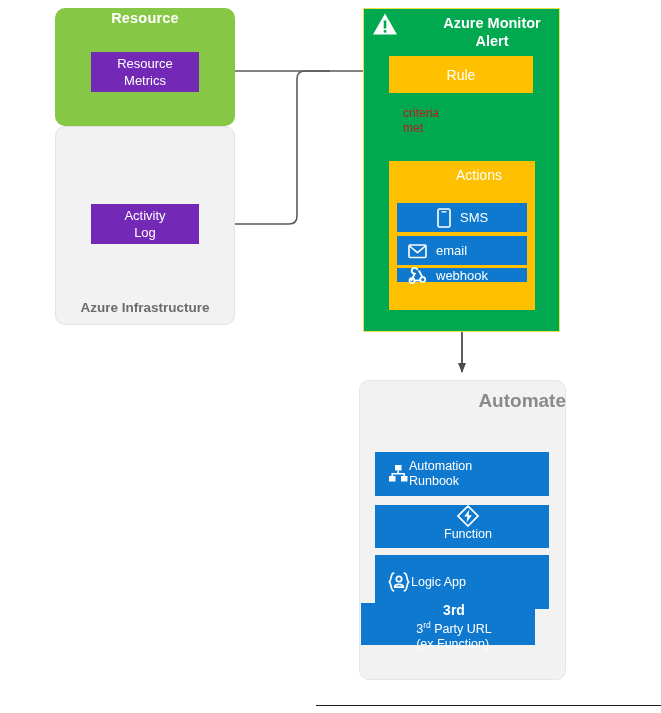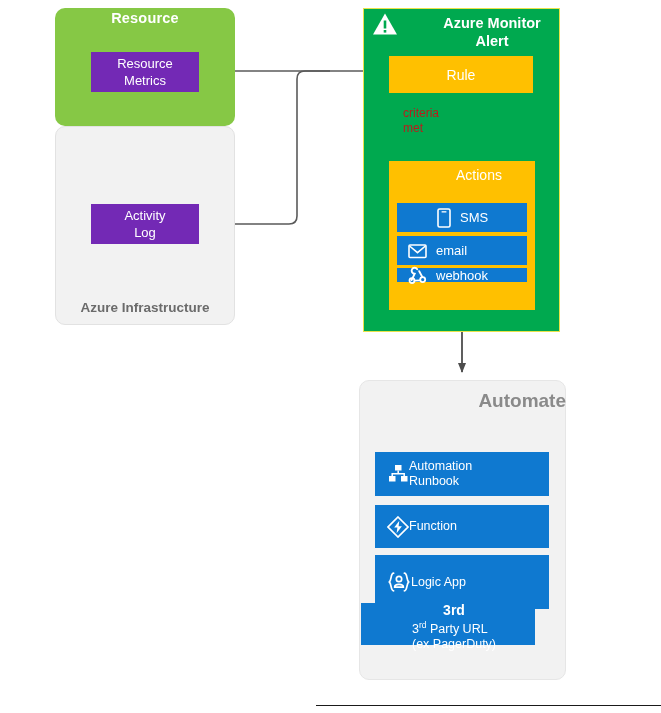--- a/index.html
+++ b/index.html
@@ -53,21 +53,21 @@
 
   
   #automate-group{left:359px;top:380px;width:207px;height:300px;
       background:#f2f2f2;border:1px solid #e6e6e6;border-radius:10px;}
   #automate-title{left:359px;top:390px;width:207px;text-align:right;
       color:#8a8a8a;font-weight:bold;font-size:19px;}
 
   .auto-row{background:#0f79d0;color:#ffffff;display:flex;align-items:center;
       gap:0;padding-left:12px;font-size:12.5px;line-height:15px;}
   #auto-runbook{left:375px;top:452px;width:174px;height:44px;}
-  #auto-function{left:375px;top:505px;width:174px;height:43px;}
+  #auto-function{left:375px;top:505px;width:174px;height:43px;flex-direction:column;}
   #auto-logic{left:375px;top:555px;width:174px;height:54px;}
   #auto-third{left:361px;top:603px;width:174px;height:42px;flex-direction:column;}
   #third-badge{font-weight:bold;font-size:14px;width:26px;text-align:center;}
 
   .ico{flex:0 0 auto;display:flex;align-items:center;justify-content:center;}
 
   
   #wires{left:0;top:0;width:661px;height:713px;}
 
   #bottom-rule{left:316px;top:705px;width:345px;height:0;
@@ -214,17 +214,17 @@
   </span>
   <span>Logic App</span>
 </div>
 
 <div class="abs auto-row" id="auto-third">
   <span id="third-badge" class="ico">3rd</span>
   <span>
     <span style="display:block">
       3<sup style="font-size:8.5px">rd</sup> Party URL
     </span>
-    <span style="display:block">(ex PagerDuty)</span>
+    <span style="display:block">(ex Function)</span>
   </span>
 </div>
 
 <div class="abs" id="bottom-rule"></div>
 
 </body></html>

